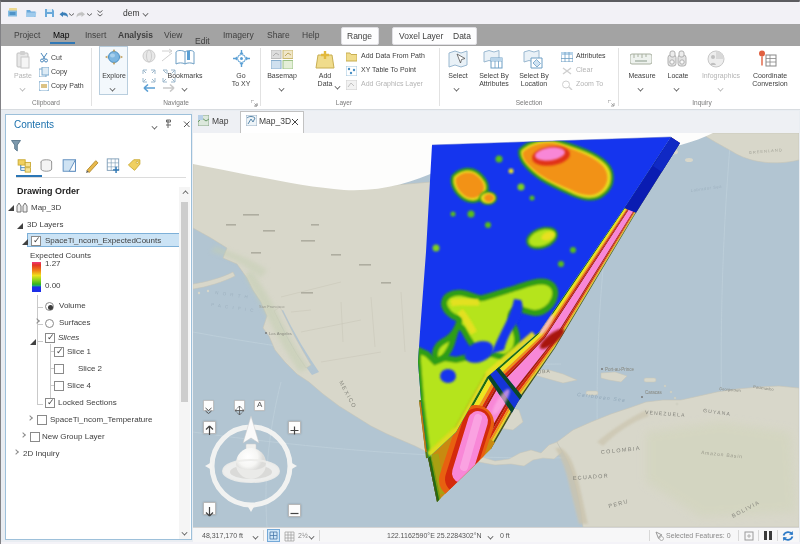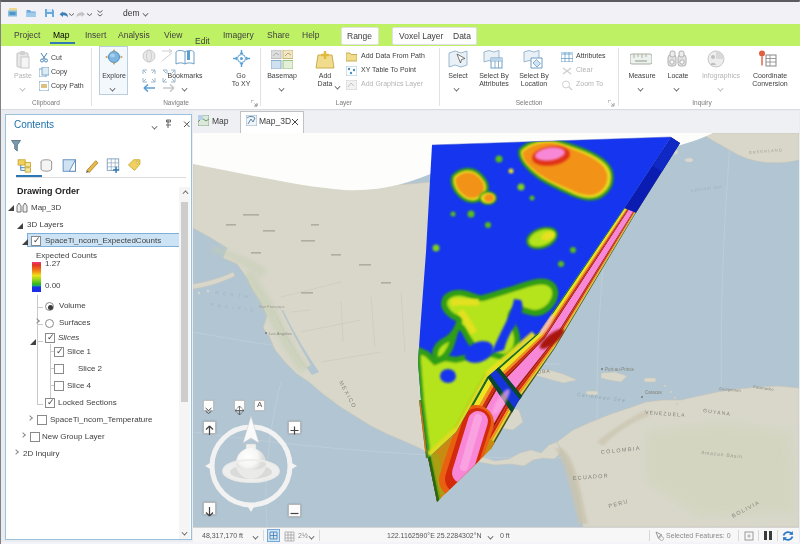--- a/index.html
+++ b/index.html
@@ -48,25 +48,25 @@
 
       <path d="M74.5 5.5 l3.5 2.8 -3.5 2.8 v-1.9 c-2.6 0-4.2 0.8-4.8 2.4 -.6-3.3 1.4-5.2 4.8-5.2 z" fill="#c2c2c2"></path>
       <path d="M80 7.5 l2.5 2 2.5 -2" stroke="#555" fill="none" stroke-width="0.9"></path>
 
       <path d="M90.5 4.5 l2.5 2 2.5-2 M90.5 8 l2.5 2 2.5-2" stroke="#555" fill="none" stroke-width="0.9"></path>
     </svg>
     <div class="txt" style="left:122px;top:6px;font-size:8.5px;color:#333;">dem</div>
     <div class="chev" style="left:142px;top:9px;"></div>
   </div>
 
-  <div id="tabsrow" class="abs" style="left:0;top:22px;width:800px;height:22px;background:#bef264;font-size:8.5px;color:#222;">
+  <div id="tabsrow" class="abs" style="left:0;top:22px;width:800px;height:22px;background:#a3a3a3;font-size:8.5px;color:#222;">
     <span class="txt" style="left:13px;top:6px;">Project</span>
     <span class="txt" style="left:52px;top:6px;color:#000;">Map</span>
     <span class="txt" style="left:84px;top:6px;">Insert</span>
-    <span class="txt" style="left:117px;top:6px;">Analysis</span>
+    <span class="txt" style="left:117px;top:6px;font-weight:bold;">Analysis</span>
     <span class="txt" style="left:163px;top:6px;">View</span>
     <span class="txt" style="left:194px;top:12px;text-align:right;">Edit</span>
     <span class="txt" style="left:222px;top:6px;">Imagery</span>
     <span class="txt" style="left:266px;top:6px;">Share</span>
     <span class="txt" style="left:301px;top:6px;">Help</span>
     <div class="abs" style="left:49px;top:18px;width:25px;height:2px;background:#3178b5;"></div>
     <div class="abs" style="left:340px;top:3px;width:38px;height:18px;background:#fdfdfe;border:1px solid #e0dfe4;border-radius:2px;"></div>
     <span class="txt" style="left:346px;top:7px;">Range</span>
     <div class="abs" style="left:391px;top:3px;width:85px;height:18px;background:#fdfdfe;border:1px solid #e0dfe4;border-radius:2px;"></div>
     <span class="txt" style="left:398px;top:7px;">Voxel Layer</span>
@@ -308,21 +308,21 @@
     </svg>
     <div class="txt" style="left:25px;top:88px;">Map_3D</div>
     <div class="exp" style="left:11px;top:108px;"></div>
     <div class="txt" style="left:21px;top:105px;">3D Layers</div>
     <div class="abs" style="left:21px;top:118px;width:153px;height:14px;background:#cbe3f5;border:1px solid #7db0d8;"></div>
     <div class="exp" style="left:16px;top:124px;"></div>
     <div class="cbx" style="left:25px;top:121px;">
         <i>✓</i>
       </div>
     <div class="txt" style="left:39px;top:121px;">SpaceTi_ncom_ExpectedCounts</div>
-    <div class="txt" style="left:30px;top:136px;">Expected Counts</div>
+    <div class="txt" style="left:24px;top:136px;">Expected Counts</div>
     <div class="abs" style="left:26px;top:147px;width:9px;height:30px;background:linear-gradient(to bottom,#ef3a7c 0%,#e33424 10%,#ef7e17 28%,#eee11b 45%,#8dd41c 60%,#35b31c 74%,#1db36a 78%,#1c2ee8 84%,#1c2ee8 100%);"></div>
     <div class="txt" style="left:39px;top:144px;">1.27</div>
     <div class="txt" style="left:39px;top:166px;">0.00</div>
     <div class="abs" style="left:31px;top:180px;width:1px;height:110px;background:#c9c9c9;"></div>
     <div class="abs" style="left:31px;top:192px;width:6px;height:1px;background:#c9c9c9;"></div>
     <div class="abs" style="left:31px;top:209px;width:6px;height:1px;background:#c9c9c9;"></div>
     <div class="abs" style="left:31px;top:226px;width:6px;height:1px;background:#c9c9c9;"></div>
     <div class="abs" style="left:31px;top:289px;width:6px;height:1px;background:#c9c9c9;"></div>
     <div class="rad sel" style="left:39px;top:187px;"></div>
     <div class="txt" style="left:53px;top:186px;">Volume</div>

